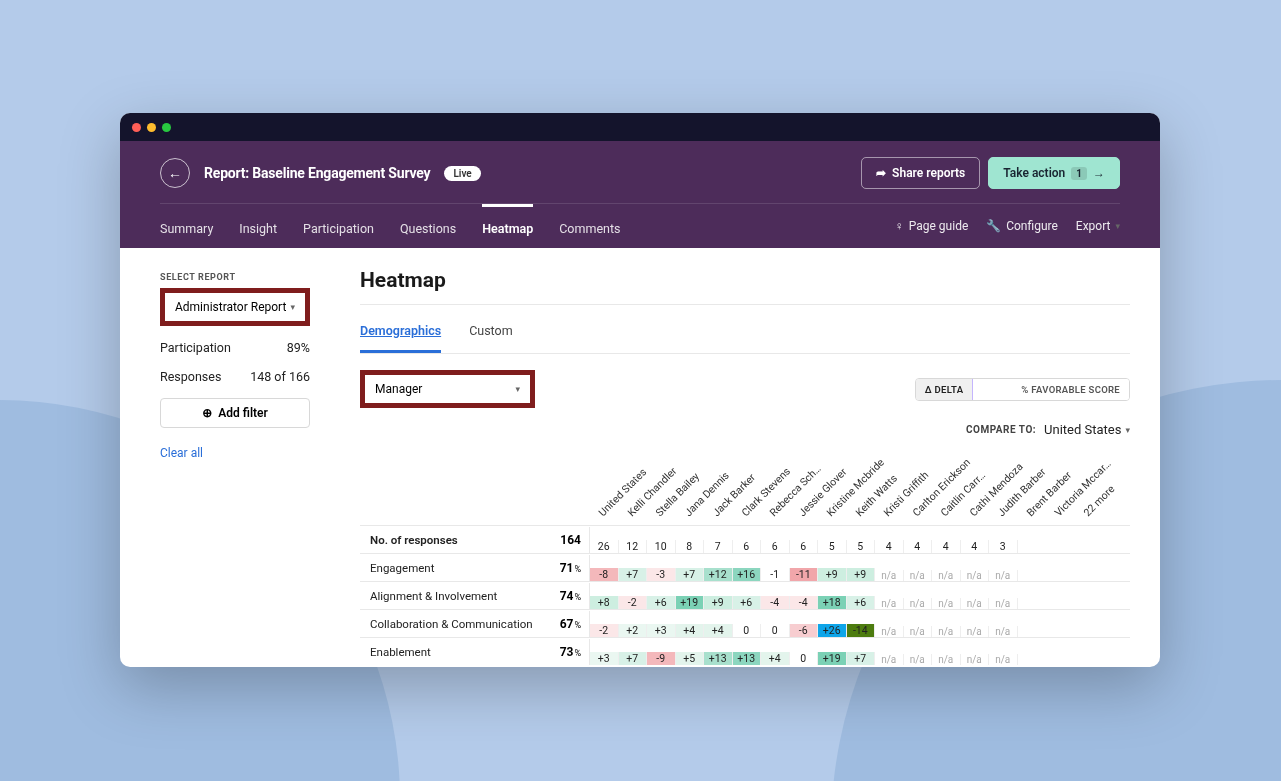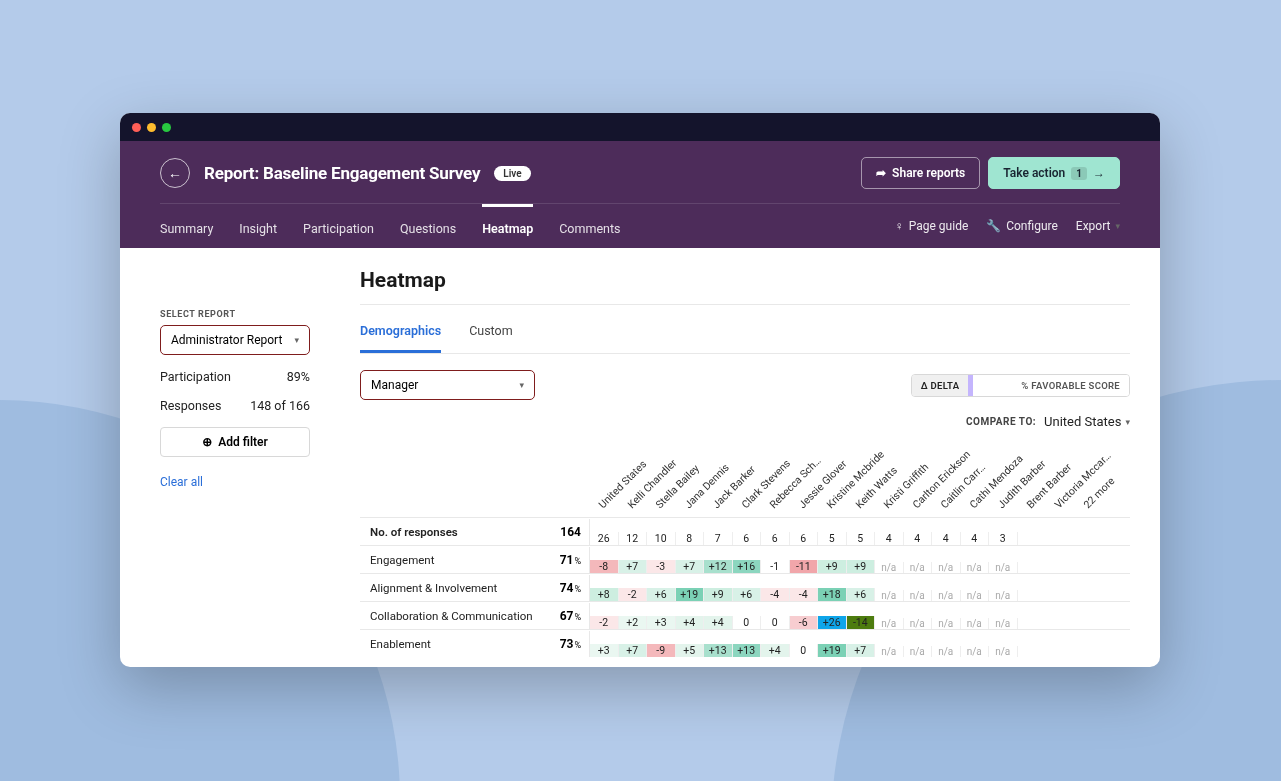--- a/index.html
+++ b/index.html
@@ -65,21 +65,21 @@
   .back-btn {
     width: 30px; height: 30px;
     border: 1.5px solid rgba(255,255,255,0.7);
     border-radius: 50%;
     display: flex; align-items: center; justify-content: center;
     font-size: 14px;
     cursor: pointer;
     color: #fff;
   }
   .report-title {
-    font-size: 17px;
+    font-size: 14px;
     font-weight: 700;
     letter-spacing: -0.2px;
     text-align: right;
   }
   .live-badge {
     background: #fff;
     color: #333;
     font-size: 10px;
     font-weight: 600;
     padding: 2px 9px;
@@ -150,33 +150,32 @@
   .nav-tool { display: flex; align-items: center; gap: 5px; cursor: pointer; font-size: 12px; }
   .content {
     display: flex;
     flex: 1;
     overflow: hidden;
   }
   .sidebar {
     width: 240px;
     padding: 24px 0 0 40px;
     flex-shrink: 0;
-    margin-top: 37px;
   }
   .sidebar-label {
     font-size: 9px;
     font-weight: 700;
     letter-spacing: 0.6px;
     color: #555;
     text-transform: uppercase;
     margin-bottom: 6px;
   }
   .select-box {
-    border: 1px solid #7f1d1d;
-    border-radius: 5px;
+    border: 5px solid #7f1d1d;
+    border-radius: 0;
     padding: 7px 10px;
     font-size: 12px;
     display: flex;
     align-items: center;
     justify-content: space-between;
     cursor: pointer;
     background: #fff;
     width: 150px;
   }
   .stat-row {
@@ -230,20 +229,21 @@
     padding: 14px 0 12px;
     font-size: 12.5px;
     color: #444;
     cursor: pointer;
     border-bottom: 3px solid transparent;
   }
   .sub-tab.active {
     color: #2a6ed8;
     font-weight: 600;
     border-bottom-color: #2a6ed8;
+    text-decoration: underline;
   }
   .controls-row {
     display: flex;
     align-items: center;
     margin-top: 16px;
   }
   .toggle-group {
     margin-left: auto;
     display: flex;
     border: 1px solid #d8d8d8;
@@ -256,21 +256,21 @@
   .toggle-opt {
     padding: 5px 9px;
     cursor: pointer;
     color: #555;
     background: #fff;
   }
   .toggle-opt.active {
     background: #f0f0f0;
     color: #222;
   }
-  .toggle-opt + .toggle-opt { border-left: 5px solid #c4b5fd; padding-left: 48px; }
+  .toggle-opt + .toggle-opt { border-left: 1px solid #c4b5fd; padding-left: 48px; }
   .compare-row {
     display: flex;
     justify-content: flex-end;
     align-items: center;
     gap: 8px;
     margin-top: 14px;
     font-size: 10px;
   }
   .compare-label {
     font-weight: 700;

